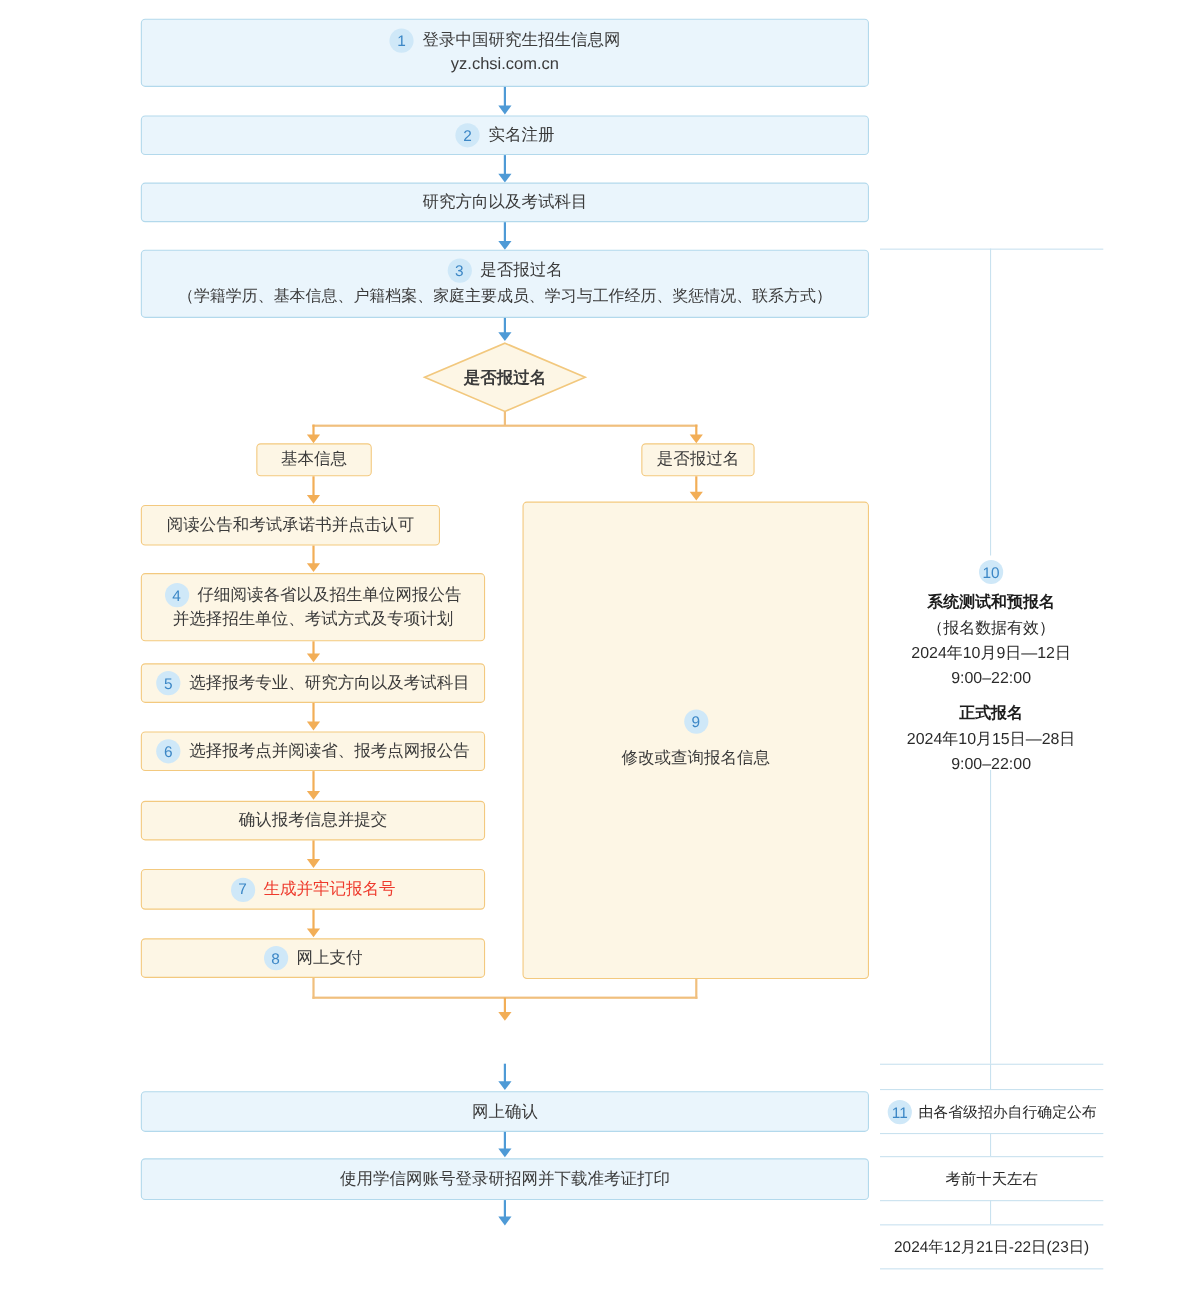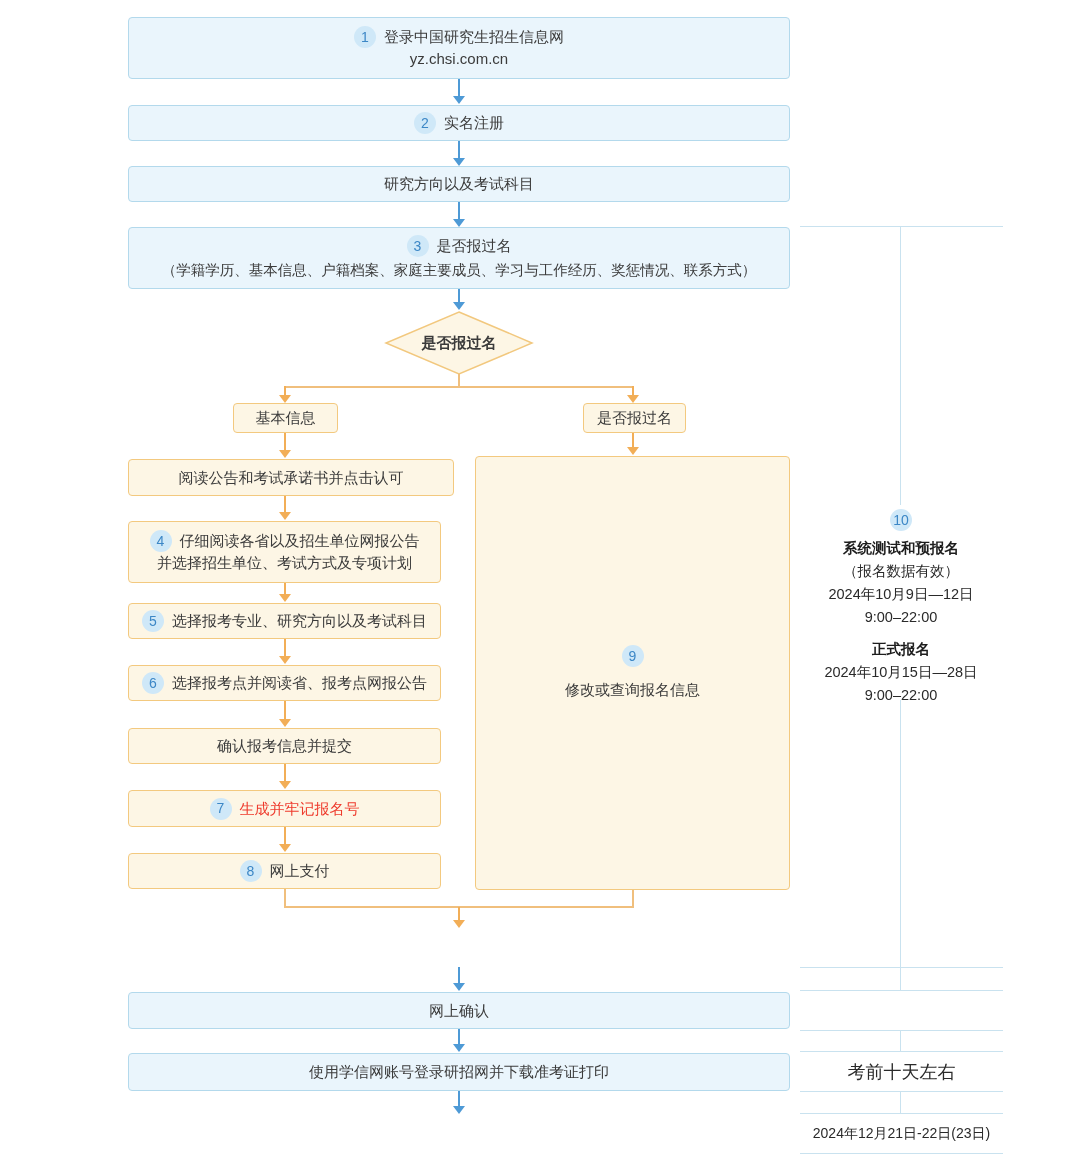--- a/index.html
+++ b/index.html
@@ -93,21 +93,21 @@
   <div class="box cream" style="left:233px;top:403px;width:105px;height:30px;">
     <span>基本信息</span>
   </div>
   <div class="box cream" style="left:583px;top:403px;width:103px;height:30px;">
     <span>是否报过名</span>
   </div>
 
   <div class="arr o" style="left:284px;top:433px;height:18px;"></div>
   <div class="arr o" style="left:632px;top:433px;height:15px;"></div>
 
-  <div class="box cream" style="left:128px;top:459px;width:326px;height:37px;">
+  <div class="box cream" style="left:128px;top:459px;width:272px;height:37px;">
     <span>阅读公告和考试承诺书并点击认可</span>
   </div>
 
   <div class="arr o" style="left:284px;top:496px;height:17px;"></div>
 
   <div class="box cream" style="left:128px;top:521px;width:313px;height:62px;">
     <div class="row">
       <span class="badge">4</span>
       <span>仔细阅读各省以及招生单位网报公告</span>
     </div>
@@ -195,26 +195,30 @@
     <div>2024年10月15日—28日</div>
     <div>9:00–22:00</div>
   </div>
 
   <div class="vl" style="left:900px;top:700px;height:267px;"></div>
 
   <div class="hl" style="left:800px;top:967px;width:203px;"></div>
   <div class="vl" style="left:900px;top:967px;height:23px;"></div>
   <div class="hl" style="left:800px;top:990px;width:203px;"></div>
 
+  <div class="siderow" style="left:797px;top:992px;width:210px;height:37px;">
+    <span class="badge">11</span>
+    <span>由各省级招办自行确定公布</span>
+  </div>
 
   <div class="hl" style="left:800px;top:1030px;width:203px;"></div>
   <div class="vl" style="left:900px;top:1030px;height:21px;"></div>
   <div class="hl" style="left:800px;top:1051px;width:203px;"></div>
 
-  <div class="siderow" style="left:800px;top:1053px;width:203px;height:38px;font-size:18px;font-family:Liberation Serif, serif;">
+  <div class="siderow" style="left:800px;top:1053px;width:203px;height:38px;font-size:14px;font-family:Liberation Serif, serif;">
     <span>考前十天左右</span>
   </div>
 
   <div class="hl" style="left:800px;top:1091px;width:203px;"></div>
   <div class="vl" style="left:900px;top:1091px;height:22px;"></div>
   <div class="hl" style="left:800px;top:1113px;width:203px;"></div>
 
   <div class="siderow" style="left:796px;top:1115px;width:211px;height:38px;font-size:14px;">
     <span>2024年12月21日-22日(23日)</span>
   </div>

